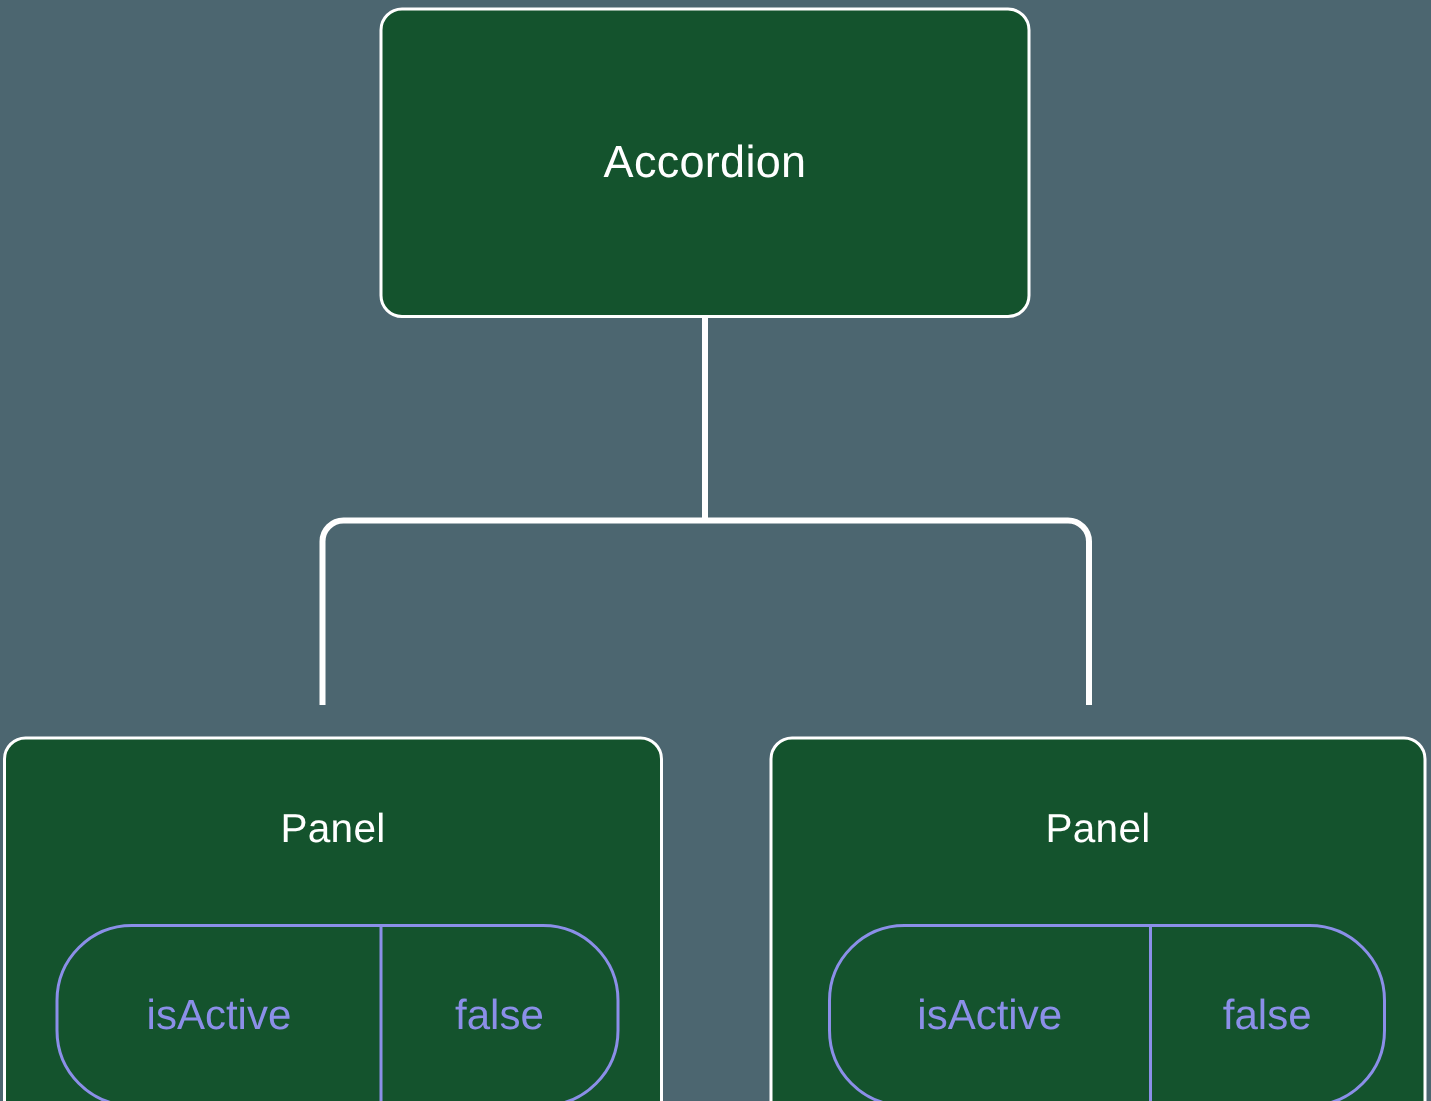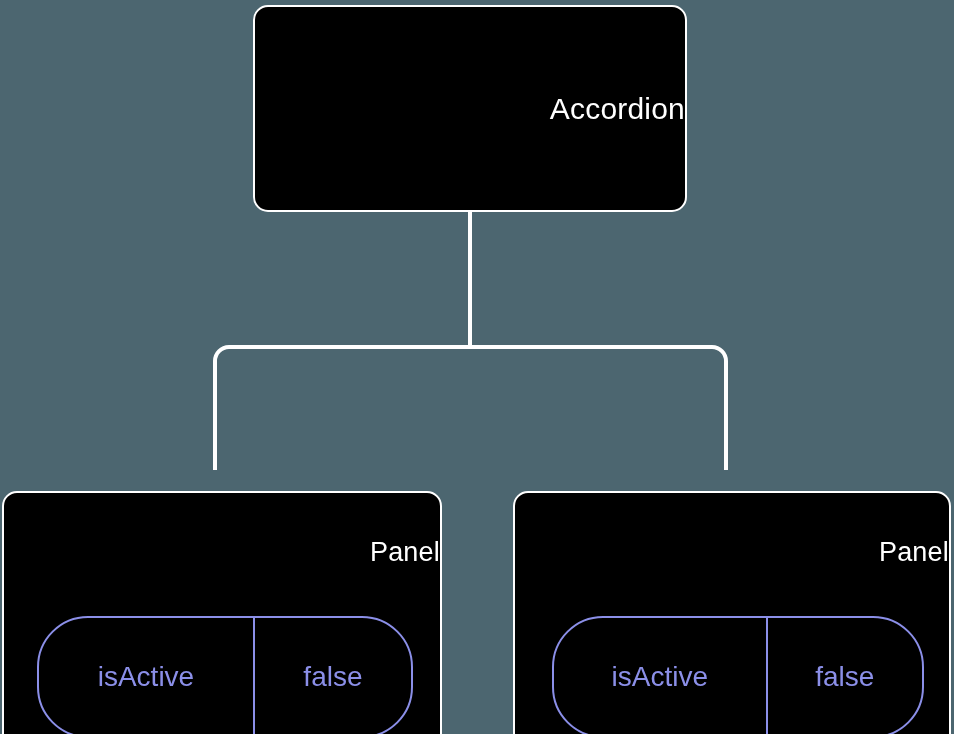--- a/index.html
+++ b/index.html
@@ -27,26 +27,26 @@
     top: 0;
     width: 954px;
     height: 734px;
     pointer-events: none;
   }
 
   
   .node {
     position: absolute;
     box-sizing: border-box;
-    background: #000000;
+    background: #14532d;
     border: 2.5px solid #ffffff;
     border-radius: 15px;
     display: flex;
     flex-direction: column;
-    align-items: flex-end;
+    align-items: center;
   }
 
   .node-root {
     left: 253px;
     top: 5px;
     width: 434px;
     height: 207px;
     justify-content: center;
   }
 

